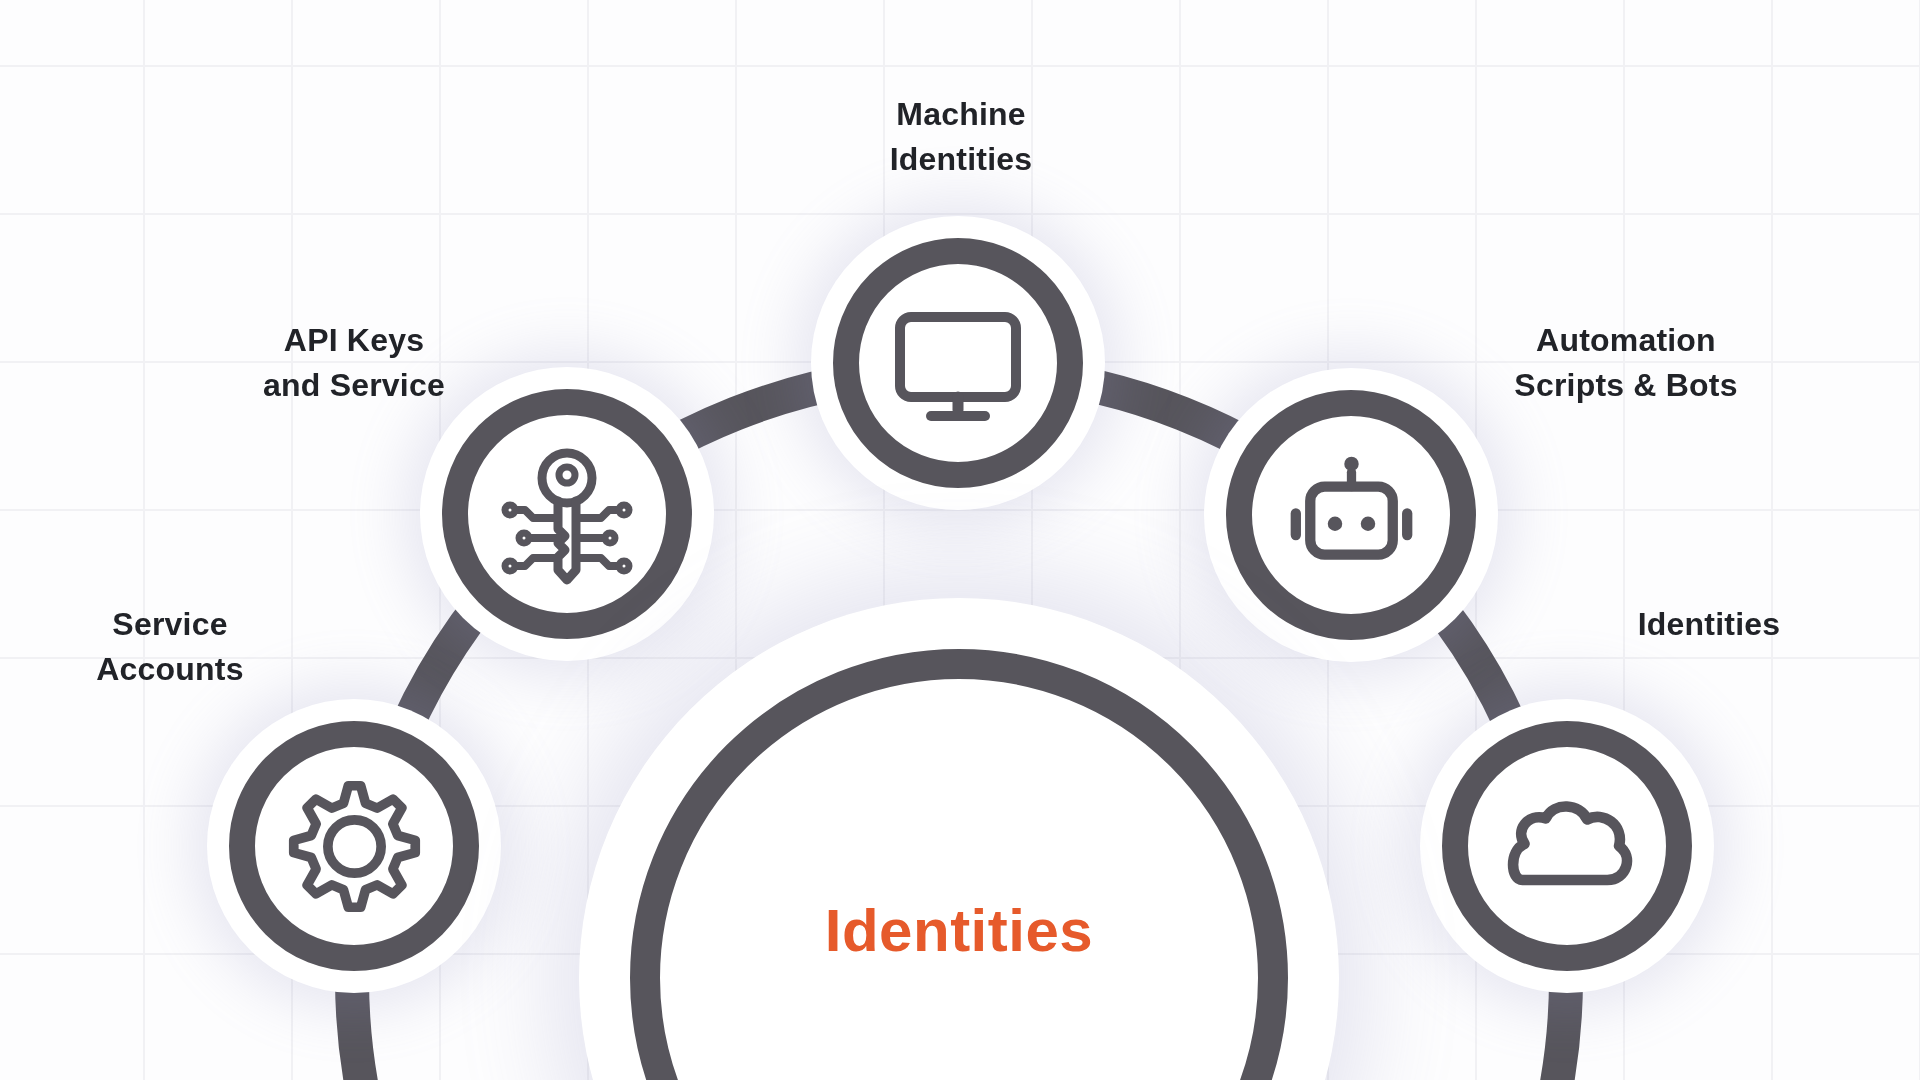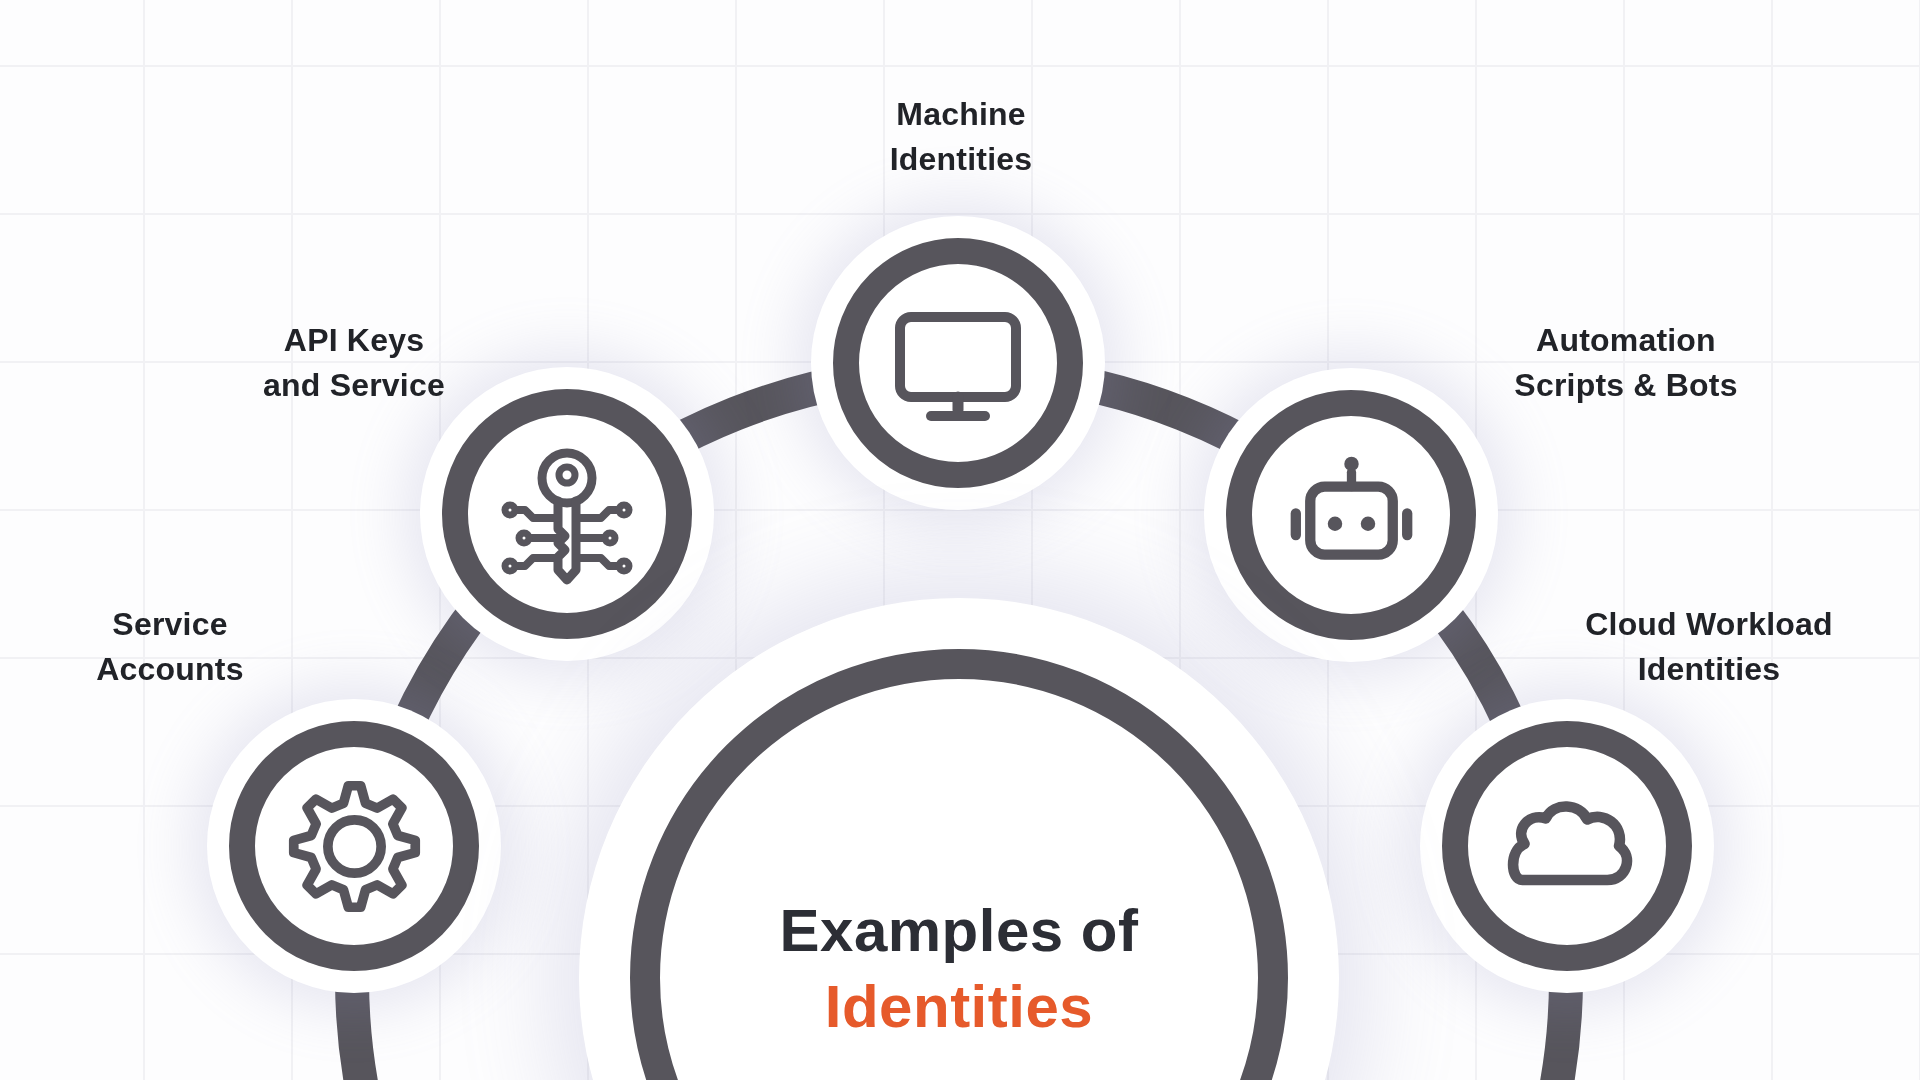--- a/index.html
+++ b/index.html
@@ -145,21 +145,20 @@
     <div class="dark-ring">
       <svg class="icon" width="170" height="170" viewBox="0 0 160 160">
         <path class="st" stroke-width="10" d="M38 112 H118 C136 112 143 90 129 80 C134 60 114 47 99 55 C92 40 68 38 60 54 C43 49 31 65 40 78 C25 85 27 112 38 112 Z"></path>
       </svg>
     </div>
   </div>
 
   <div class="halo center">
     <div class="dark-ring">
       <div class="center-title">
-        <div>Examples of</div>
         <div class="accent">Identities</div>
       </div>
     </div>
   </div>
 
   <div class="node-label label-machine">
     <div>Machine</div>
     <div>Identities</div>
   </div>
   <div class="node-label label-api">
@@ -168,17 +167,16 @@
   </div>
   <div class="node-label label-automation">
     <div>Automation</div>
     <div>Scripts &amp; Bots</div>
   </div>
   <div class="node-label label-service">
     <div>Service</div>
     <div>Accounts</div>
   </div>
   <div class="node-label label-cloud">
-    <div>Cloud Workload</div>
     <div>Identities</div>
   </div>
 
 </div>
 
 </body></html>

